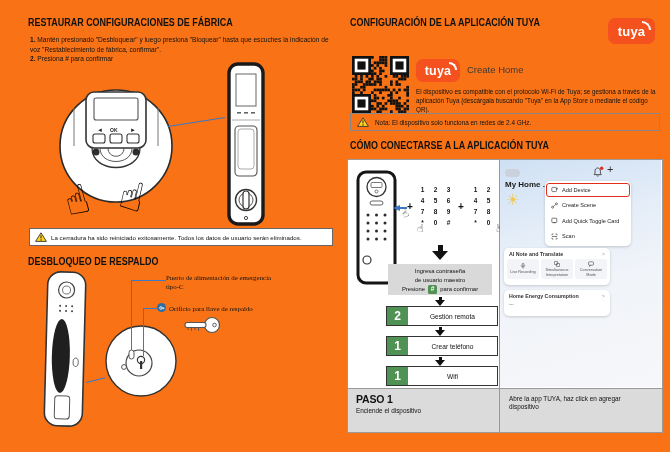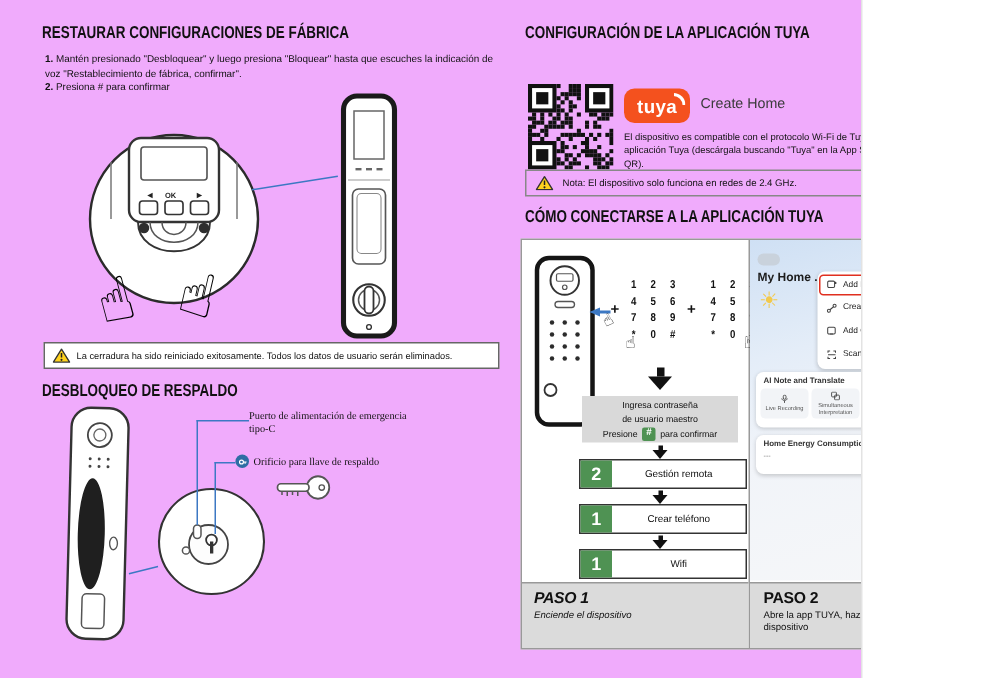--- a/index.html
+++ b/index.html
@@ -1,16 +1,16 @@
 <!DOCTYPE html>
 <html><head>
 <meta charset="utf-8">
 <style>
   html,body{margin:0;padding:0;background:#fff;}
-  .page{position:relative;width:574px;height:452px;background:#f0abfc;overflow:hidden;
+  .page{position:relative;width:670px;height:452px;background:#f97316;overflow:hidden;
         font-family:"Liberation Sans",sans-serif;color:#111;outline:1px solid #e3e3e3;}
   .abs{position:absolute;}
   .hd{font-weight:700;font-size:11.5px;letter-spacing:0;white-space:nowrap;
       transform:scaleX(.78);transform-origin:left center;font-family:"Liberation Sans",sans-serif;}
   .steps{font-size:6.6px;line-height:1.45;width:302px;}
   .steps b{font-weight:700;}
   .warnbox{display:flex;align-items:center;gap:4px;border:1px solid #666;background:#fff;
            padding:3px 5px;font-size:6.2px;}
   .serif{font-family:"Liberation Serif",serif;}
   .bluel{position:absolute;background:#3C78C3;transform-origin:left center;}
@@ -517,23 +517,22 @@
 
       <div class="mycard" style="left:4px;top:130px;width:106px;height:26px;">
         <div class="cardhead">
           <span class="t">Home Energy Consumption</span>
           <span class="c">&gt;</span>
         </div>
         <div style="font-size:4.8px;color:#777;padding:2px 5px;">---</div>
       </div>
     </div>
 
-    <div class="strip" style="left:0;width:151px;padding:4px 0 5px 8px;font-style:italic;">
+    <div class="strip" style="left:0;width:151px;padding:4px 0 5px 8px;">
       <div class="paso-t">PASO 1</div>
       <div class="paso-d">Enciende el dispositivo</div>
     </div>
     <div class="strip" style="left:152px;width:162px;padding:4px 0 0 9px;box-sizing:border-box;">
-      <div class="paso-t">PASO 2</div>
       <div class="paso-d" style="width:130px;">Abre la app TUYA, haz click en agregar dispositivo</div>
     </div>
   </div>
 
 </div>
 
 </body></html>

